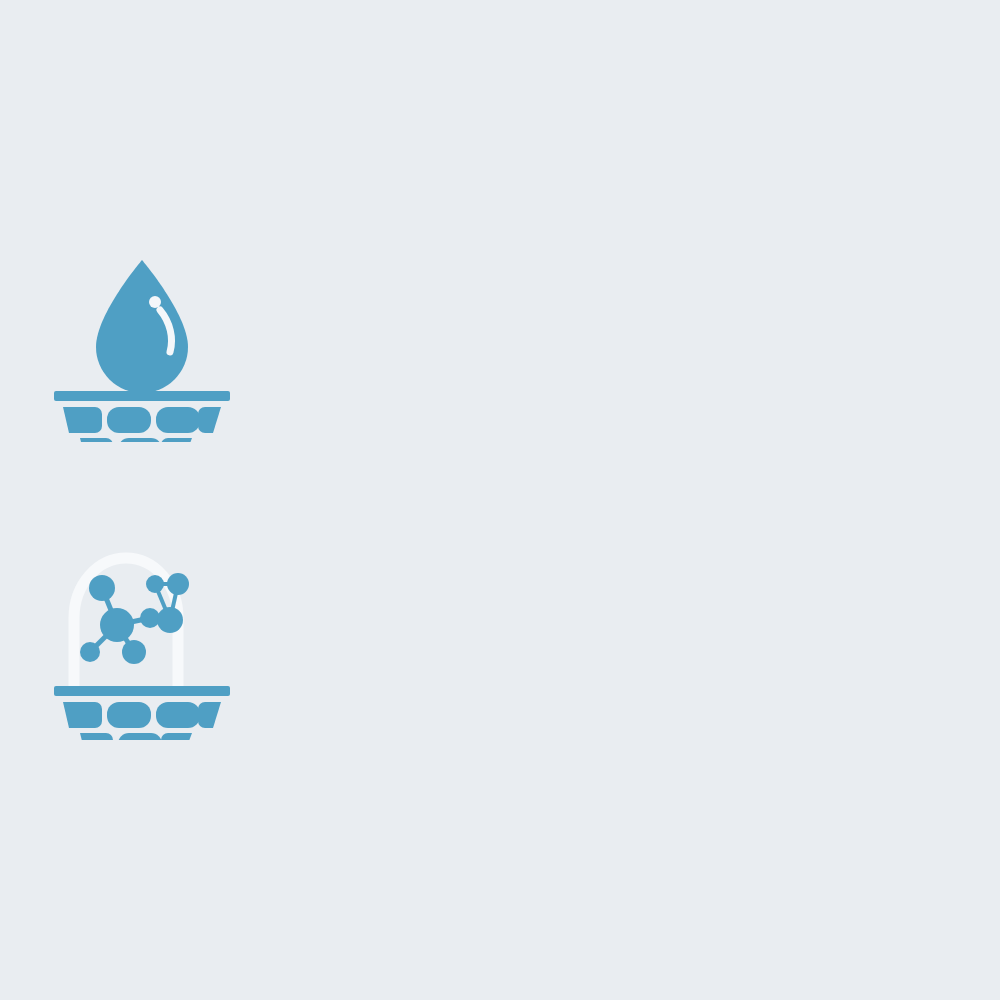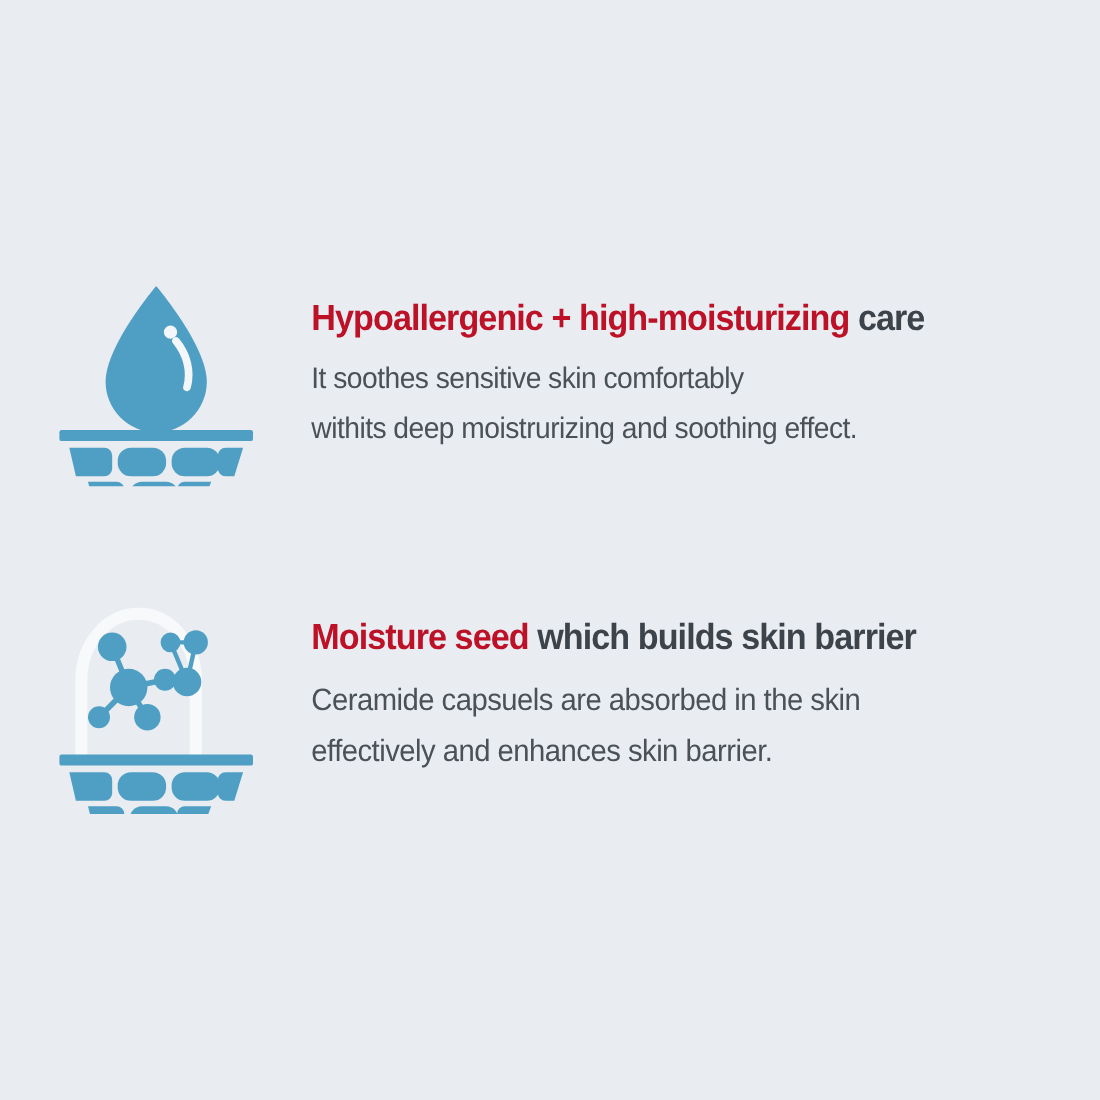--- a/index.html
+++ b/index.html
@@ -101,27 +101,20 @@
           <path d="M38 186 h26 a7 7 0 0 1 7 7 v10 a7 7 0 0 1 -7 7 h-20 z" fill="#4f9fc4"></path>
           <rect x="76" y="186" width="44" height="24" rx="11" fill="#4f9fc4"></rect>
           <path d="M126 186 h24 l-9 24 h-15 a7 7 0 0 1 -7 -7 v-10 a7 7 0 0 1 7 -7 z" fill="#4f9fc4"></path>
 
           <path d="M62 215 q20 -5 34 0 q-18 3 -34 0 z" fill="#4f9fc4"></path>
           <path d="M104 215 q20 -5 34 0 q-18 3 -34 0 z" fill="#4f9fc4"></path>
         </g>
       </svg>
     </div>
 
-    <div class="text-col">
-      <div class="headline">
-        <span class="hl-accent">Hypoallergenic + high-moisturizing</span><span class="hl-plain"> care</span>
-      </div>
-      <div class="body-line">It soothes sensitive skin comfortably</div>
-      <div class="body-line">withits deep moistrurizing and soothing effect.</div>
-    </div>
   </div>
 
   <div class="feature" id="feature-1">
 
     <div class="icon-col">
       <svg class="icon-svg" width="200" height="200" viewBox="0 0 200 200">
 
         <g>
           <path d="M32 150 V78 A52 60 0 0 1 136 78 V150" stroke="#f7f9fb" stroke-width="11" fill="none" stroke-linecap="round"></path>
         </g>
@@ -155,22 +148,15 @@
           <path d="M163 162 h16 l-8 26 h-8 a7 7 0 0 1 -7 -7 v-12 a7 7 0 0 1 7 -7 z" fill="#4f9fc4"></path>
           <path d="M38 193 h26 a7 7 0 0 1 7 7 v10 a7 7 0 0 1 -7 7 h-20 z" fill="#4f9fc4"></path>
           <rect x="76" y="193" width="44" height="24" rx="11" fill="#4f9fc4"></rect>
           <path d="M126 193 h24 l-9 24 h-15 a7 7 0 0 1 -7 -7 v-10 a7 7 0 0 1 7 -7 z" fill="#4f9fc4"></path>
           <path d="M62 222 q20 -5 34 0 q-18 3 -34 0 z" fill="#4f9fc4"></path>
           <path d="M104 222 q20 -5 34 0 q-18 3 -34 0 z" fill="#4f9fc4"></path>
         </g>
       </svg>
     </div>
 
-    <div class="text-col">
-      <div class="headline">
-        <span class="hl-accent">Moisture seed</span><span class="hl-plain"> which builds skin barrier</span>
-      </div>
-      <div class="body-line">Ceramide capsuels are absorbed in the skin</div>
-      <div class="body-line">effectively and enhances skin barrier.</div>
-    </div>
   </div>
 
 </div>
 
 </body></html>

